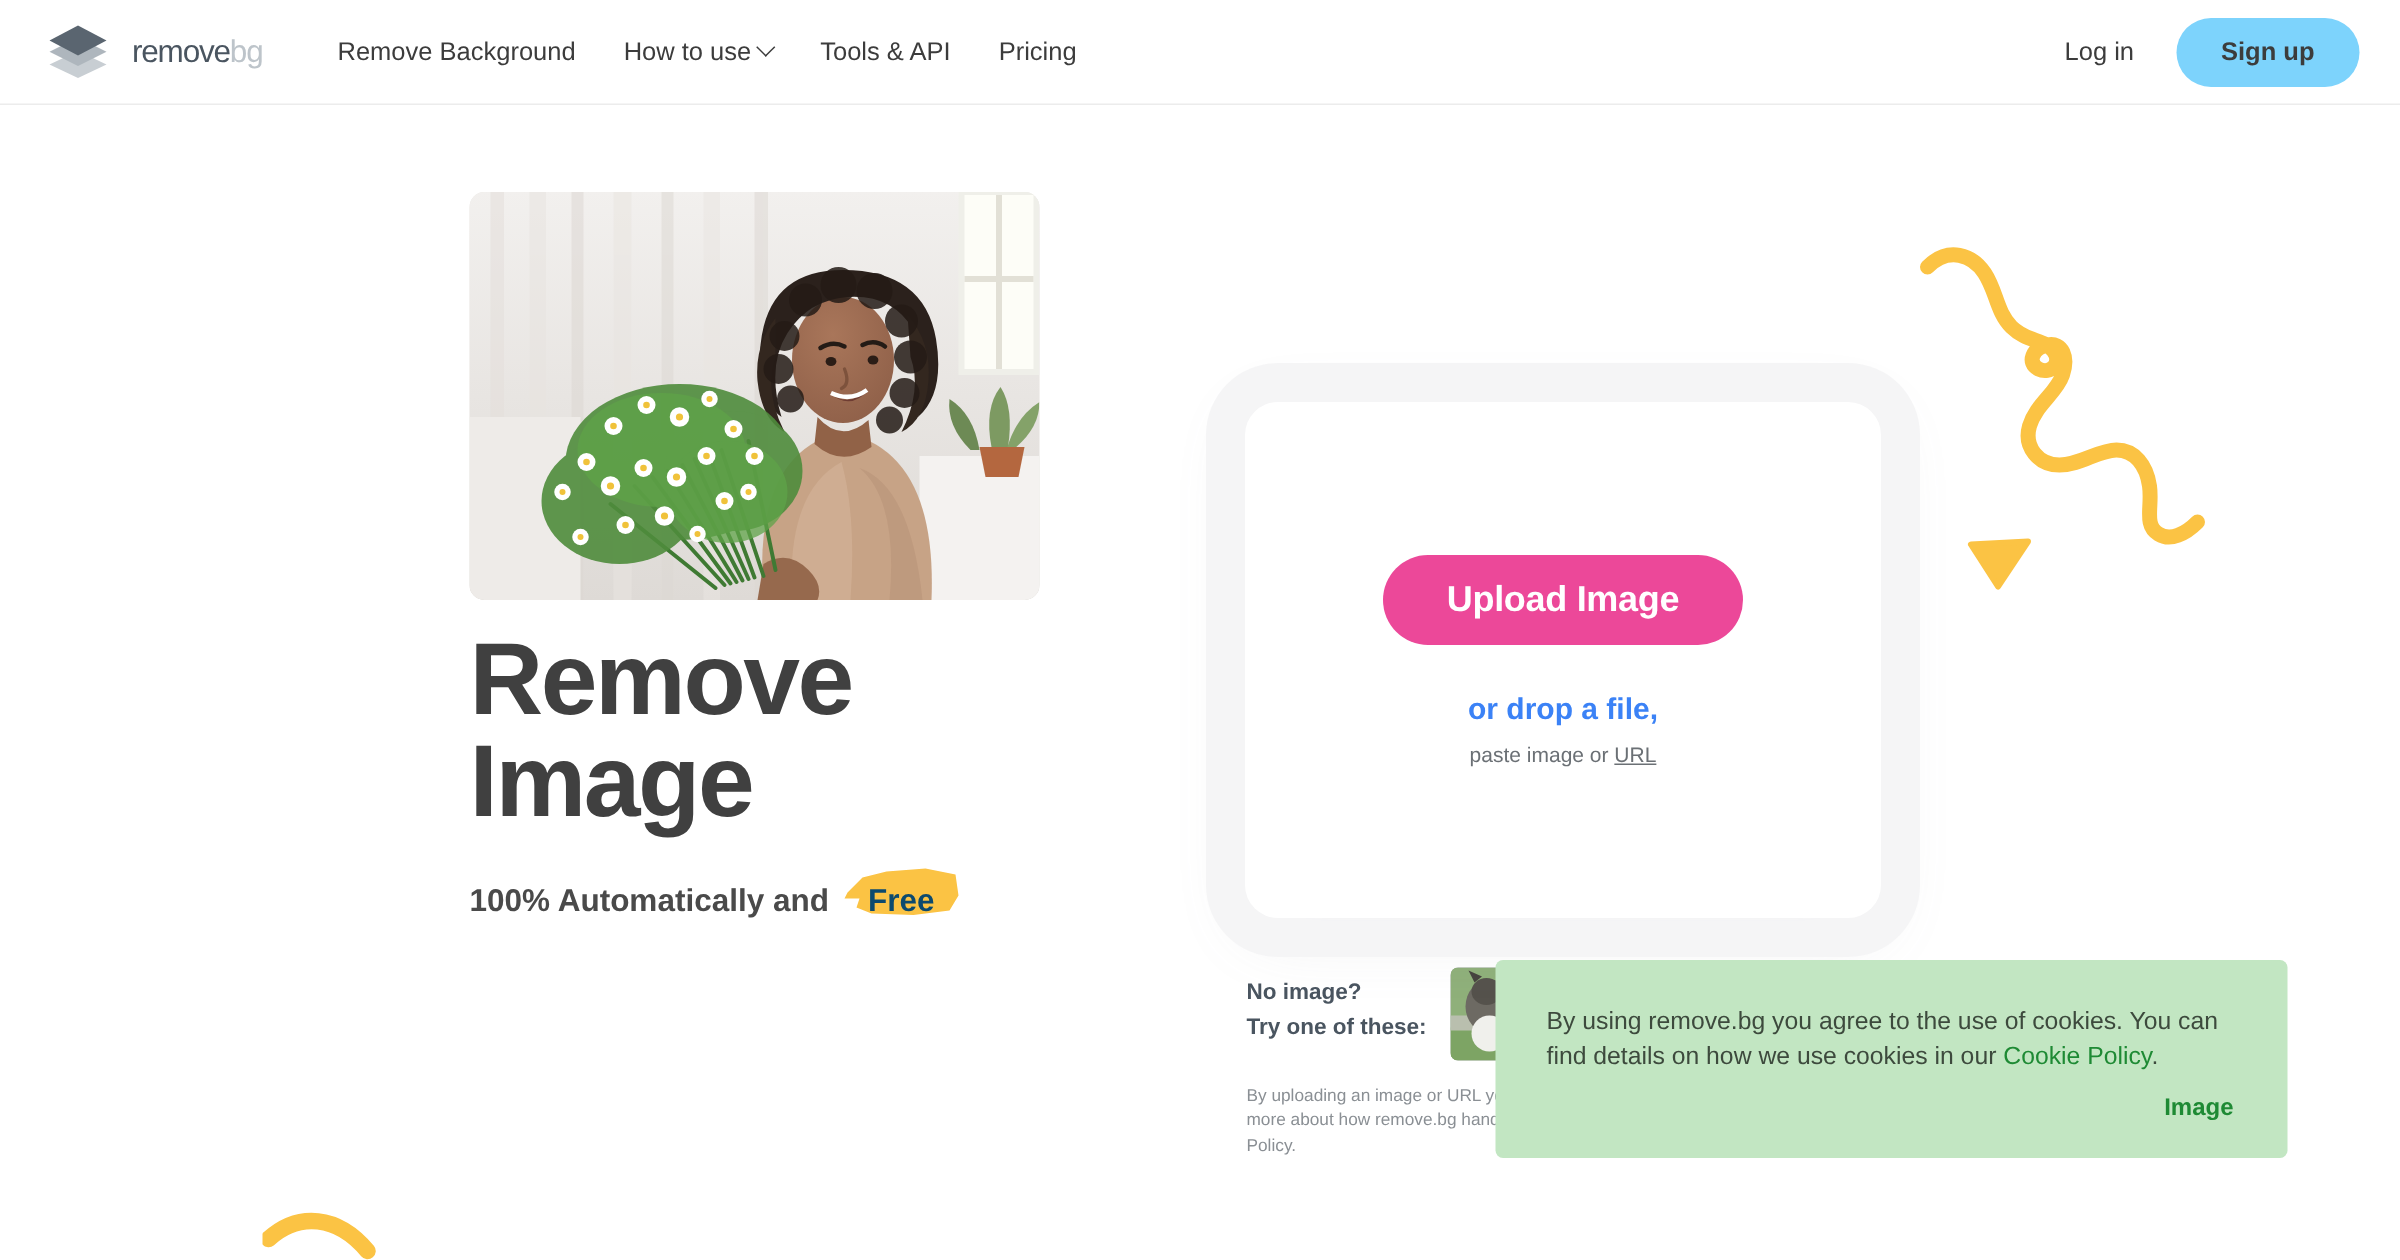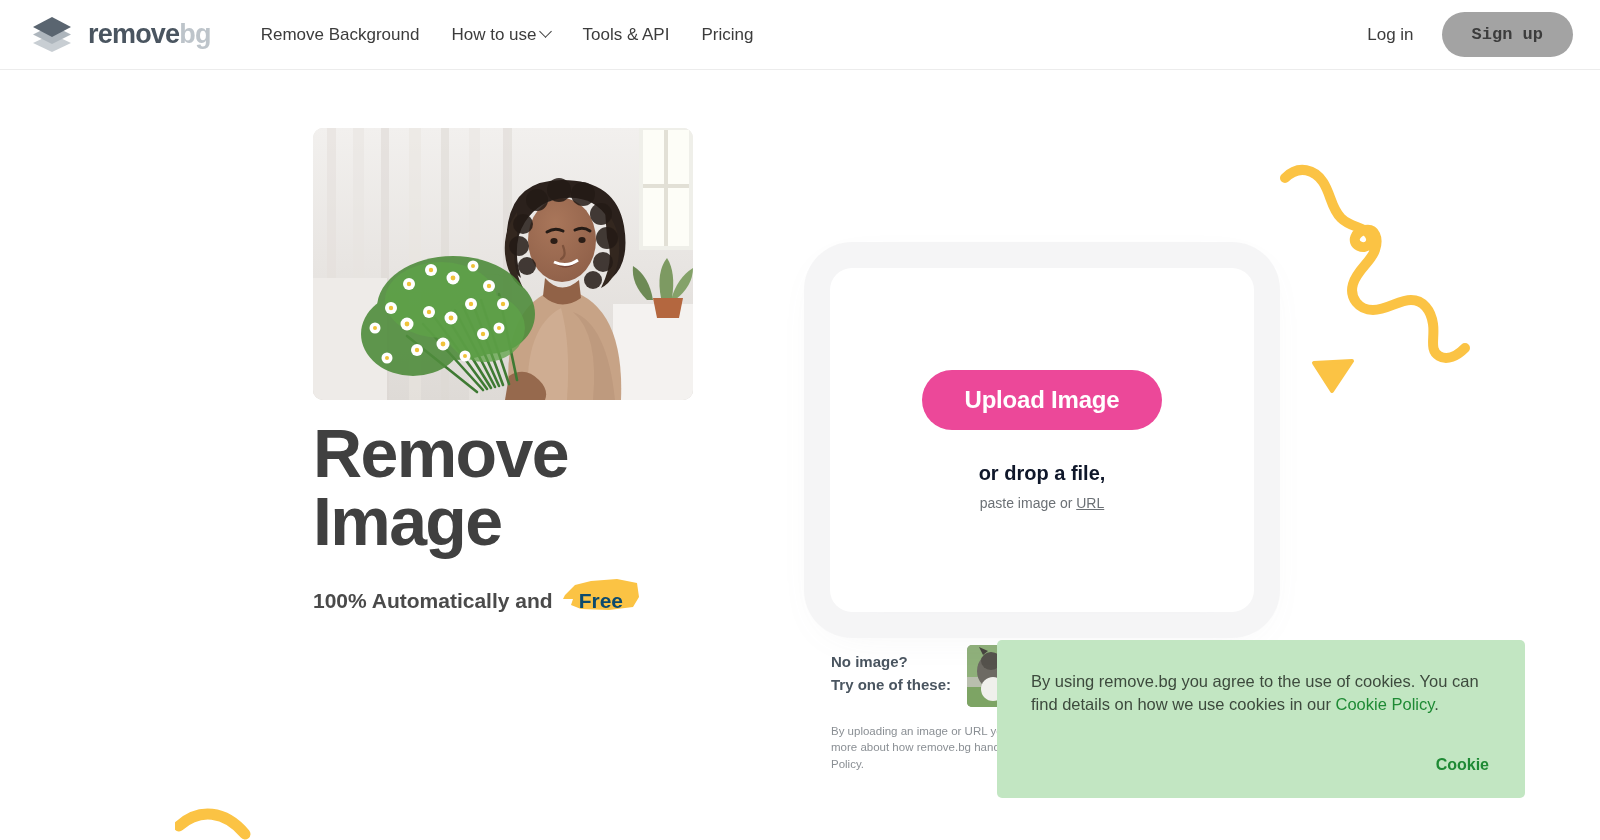--- a/index.html
+++ b/index.html
@@ -33,22 +33,22 @@
 
   .brand {
     display: flex;
     align-items: center;
     margin-left: 30px;
     gap: 14px;
     cursor: pointer;
   }
   .brand-logo { width: 44px; height: 38px; display: block; }
   .brand-text {
-    font-size: 27px;
-    font-weight: bold;
+    font-size: 21px;
+    font-weight: normal;
     letter-spacing: -0.8px;
     line-height: 1;
     white-space: nowrap;
   }
   .brand-text .w1 { color: #4a5560; }
   .brand-text .w2 { color: #bdc4ca; }
 
   .nav {
     display: flex;
     align-items: flex-end;
@@ -84,27 +84,27 @@
     font-size: 17px;
     color: #3c3c3c;
     padding: 8px 14px;
     cursor: pointer;
     white-space: nowrap;
   }
   .signup-btn {
     font-size: 17px;
     font-weight: bold;
     color: #3c3c3c;
-    background: #a3a3a3;
+    background: #7dd3fc;
     border: none;
     border-radius: 24px;
     padding: 13px 30px;
     cursor: pointer;
     white-space: nowrap;
-    font-family: Liberation Mono, monospace;
+    font-family: Liberation Sans, sans-serif;
   }
 
   
   .hero-left {
     position: absolute;
     left: 313px;
     top: 128px;
     width: 460px;
   }
 
@@ -178,21 +178,21 @@
     padding: 16px 43px;
     cursor: pointer;
     font-family: inherit;
     letter-spacing: -0.2px;
   }
 
   .drop-text {
     margin-top: 32px;
     font-size: 20px;
     font-weight: bold;
-    color: #0f172a;
+    color: #3b82f6;
   }
   .paste-text {
     margin-top: 10px;
     font-size: 14px;
     color: #6b7075;
   }
   .paste-text .url-link {
     color: #6b7075;
     text-decoration: underline;
     cursor: pointer;
@@ -232,21 +232,21 @@
     color: #8a8f94;
     max-width: 400px;
   }
 
   
   .cookie {
     position: absolute;
     left: 997px;
     top: 640px;
     width: 528px;
-    height: 158px;
+    height: 132px;
     background: #c2e6c2;
     border-radius: 5px;
     z-index: 60;
     padding: 30px 34px 0 34px;
   }
   .cookie-text {
     font-size: 16.5px;
     line-height: 1.42;
     color: #3d4a3d;
   }
@@ -523,14 +523,14 @@
   <div class="fineprint">
     <span>By uploading an image or URL you agree to our Terms of Service. To learn more about how</span>
     <span>remove.bg handles your personal data, check our Privacy Policy.</span>
   </div>
 </div>
 
 <div class="cookie">
   <div class="cookie-text">
     <span>By using remove.bg you agree to the use of cookies. You can find details on how we use cookies in our </span><span class="policy">Cookie Policy</span><span>.</span>
   </div>
-  <button class="cookie-close">Cookie</button>
+  <button class="cookie-close">Image</button>
 </div>
 
 </body></html>

